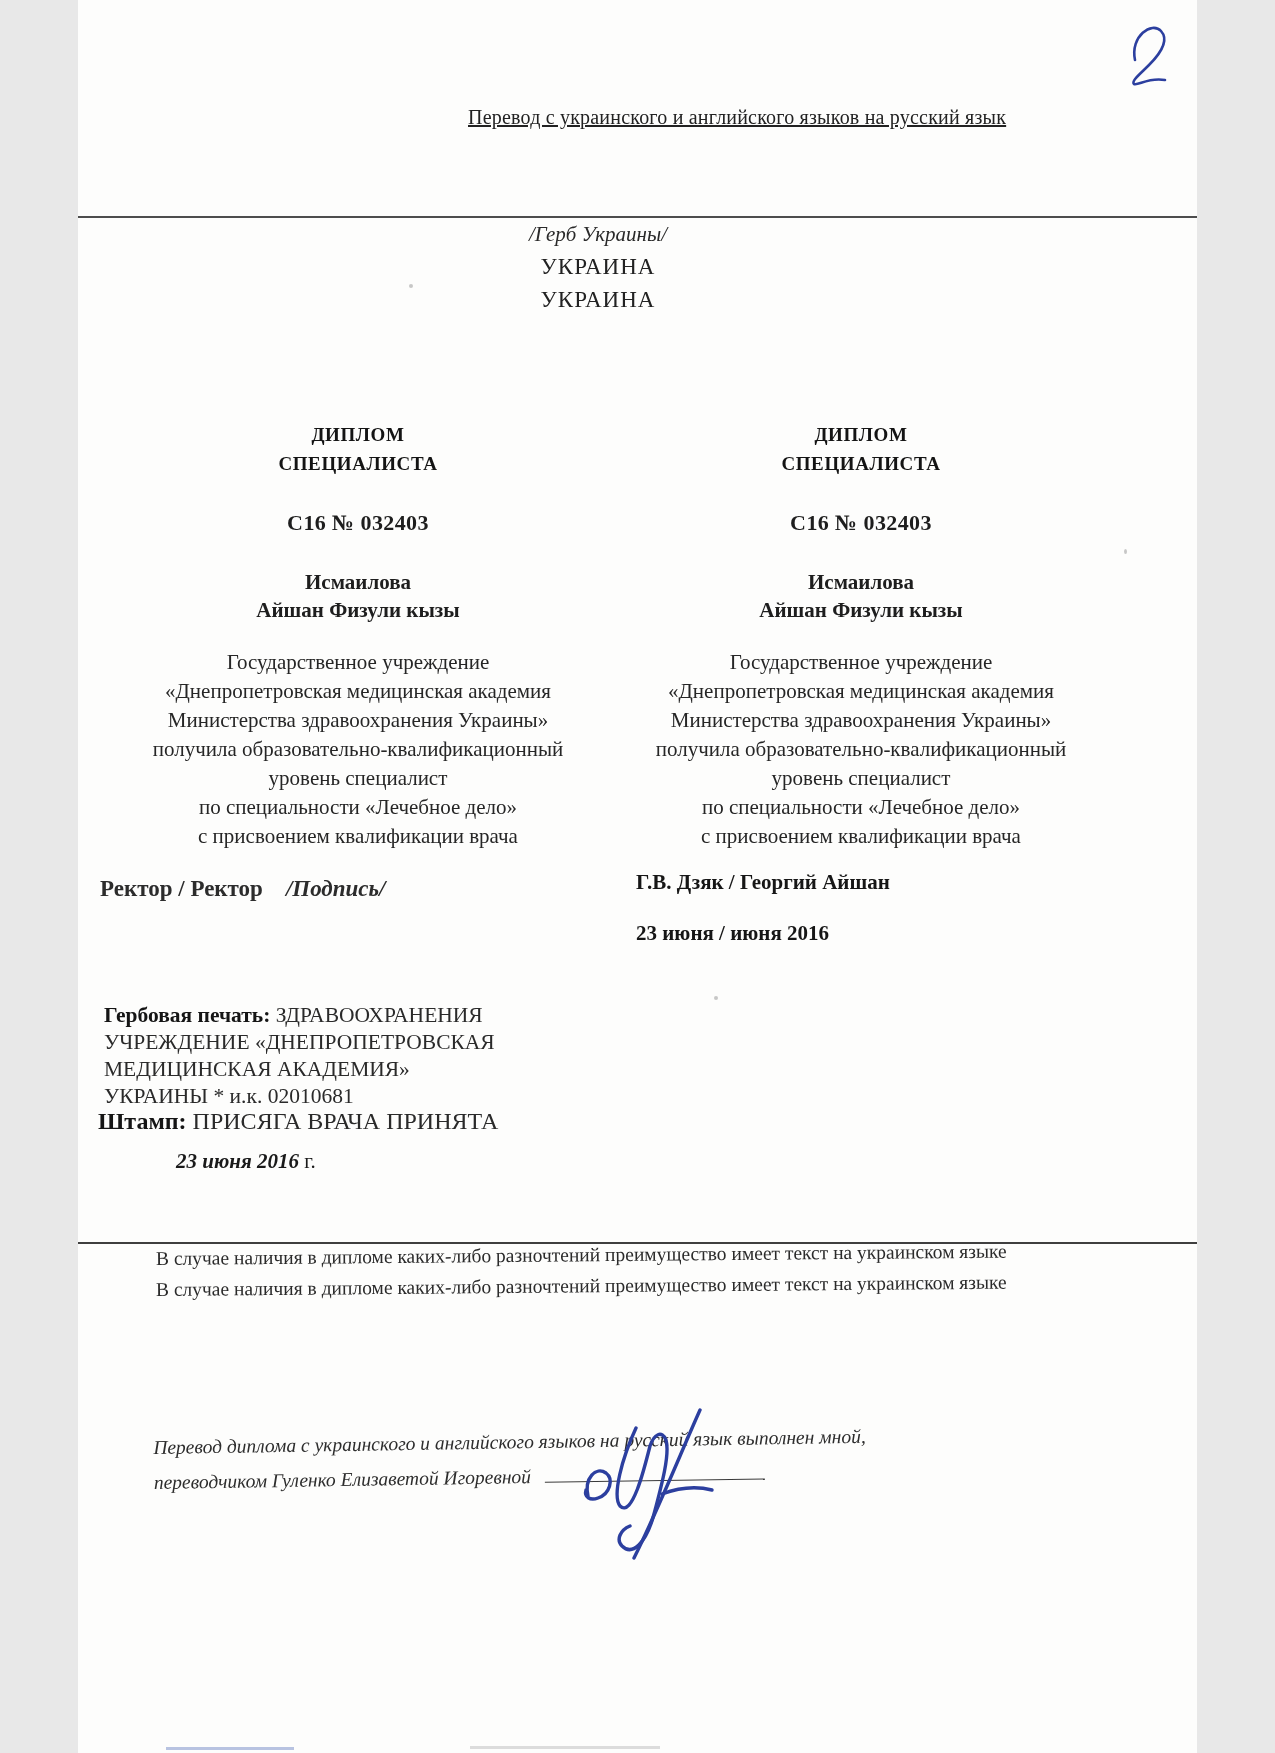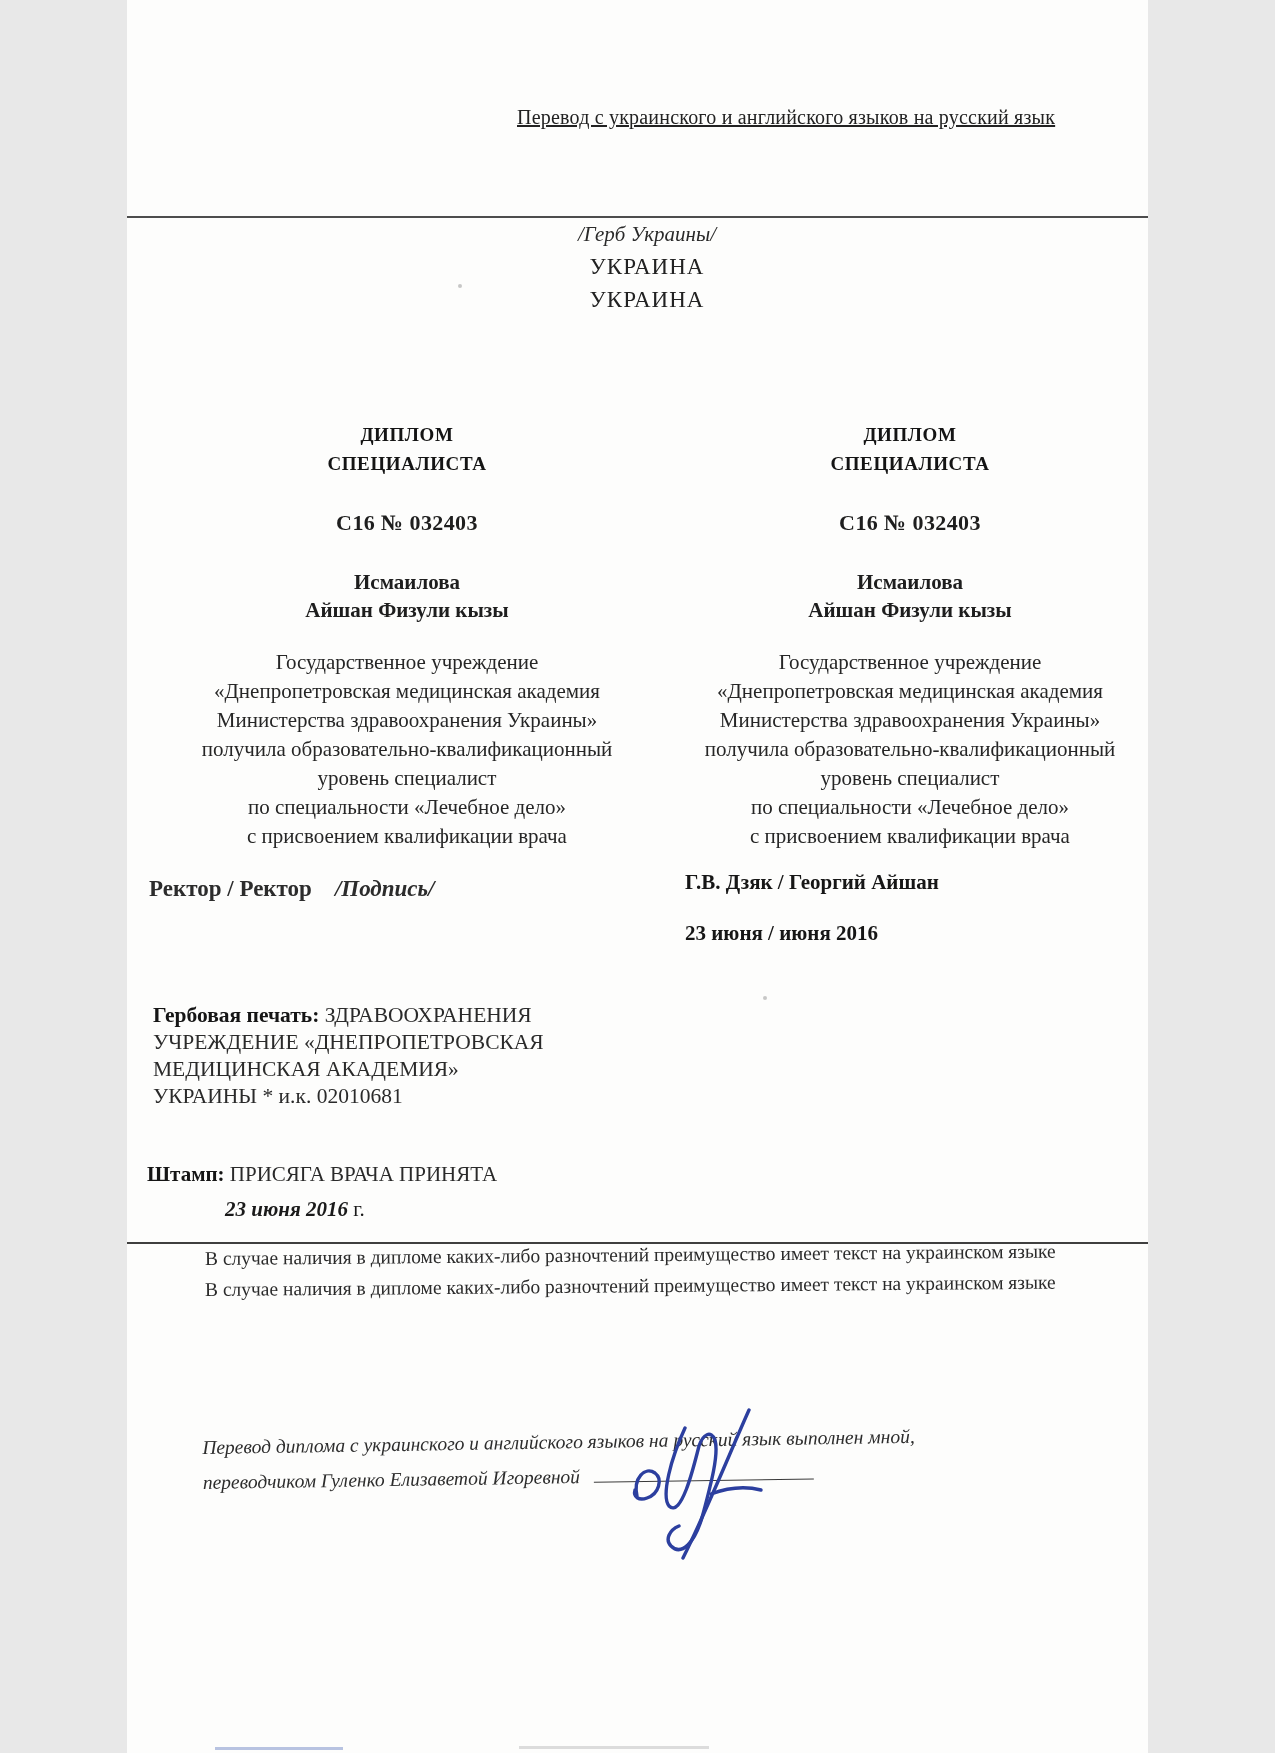--- a/index.html
+++ b/index.html
@@ -1,18 +1,18 @@
 <!DOCTYPE html>
 <html><head>
 <meta charset="utf-8">
 <style>
   html,body{margin:0;padding:0;background:#e8e8e8;}
   .page{
     position:relative;
-    width:1021px;height:1753px;
+    width:1119px;height:1753px;
     margin:0 auto;
     background:#fdfdfc;
     font-family:"Liberation Serif", serif;
     color:#1e1e1e;
     overflow:hidden;
   }
   .abs{position:absolute;}
   .center{text-align:center;}
   .header-line{
     top:106px;left:390px;width:545px;
@@ -37,23 +37,23 @@
   .dip-title{font-weight:bold;font-size:19px;letter-spacing:.6px;line-height:29px;color:#141414;}
   .serial{font-weight:bold;font-size:22px;margin-top:32px;letter-spacing:.4px;}
   .grad-name{font-weight:bold;font-size:21px;line-height:28px;margin-top:32px;}
   .body-par{font-size:21px;line-height:29px;margin-top:24px;color:#262626;}
   .rector-line{top:876px;left:22px;font-size:23px;font-weight:bold;color:#2c2c2c;}
   .sig-note{font-style:italic;}
   .rector-name{top:870px;left:558px;font-size:21px;font-weight:bold;color:#161616;}
   .date-line{top:921px;left:558px;font-size:21px;font-weight:bold;color:#161616;}
   .seal-block{top:1002px;left:26px;width:470px;font-size:21.5px;line-height:27px;color:#2a2a2a;}
   .seal-label{font-weight:bold;color:#151515;}
-  .stamp-line1{top:1162px;left:20px;font-size:21px;color:#2a2a2a;}
+  .stamp-line1{top:1108px;left:20px;font-size:24px;color:#2a2a2a;}
   .stamp-label{font-weight:bold;color:#151515;}
-  .stamp-line2{top:1197px;left:98px;font-size:21px;color:#1a1a1a;}
+  .stamp-line2{top:1149px;left:98px;font-size:21px;color:#1a1a1a;}
   .stamp-date{font-weight:bold;font-style:italic;}
   .disclaimer{left:78px;width:900px;font-size:19.5px;color:#2b2b2b;transform:rotate(-.5deg);transform-origin:left center;}
   .disc1{top:1248px;}
   .disc2{top:1279px;}
   .translator{top:1430px;left:75px;width:780px;font-style:italic;font-size:19.5px;line-height:35px;color:#2d2d2d;transform:rotate(-.9deg);transform-origin:left top;}
   .sig-underline{display:inline-block;width:220px;height:1px;border-bottom:1.5px solid #3a3a3a;vertical-align:baseline;margin-left:14px;}
   .signature-svg{top:1398px;left:472px;}
   .speck{background:#9a9a9a;border-radius:50%;opacity:.55;}
   .artifact-blue{top:1747px;left:88px;width:128px;height:3px;background:#93a5d2;opacity:.65;}
   .artifact-gray{top:1746px;left:392px;width:190px;height:3px;background:#dcdcdc;}

